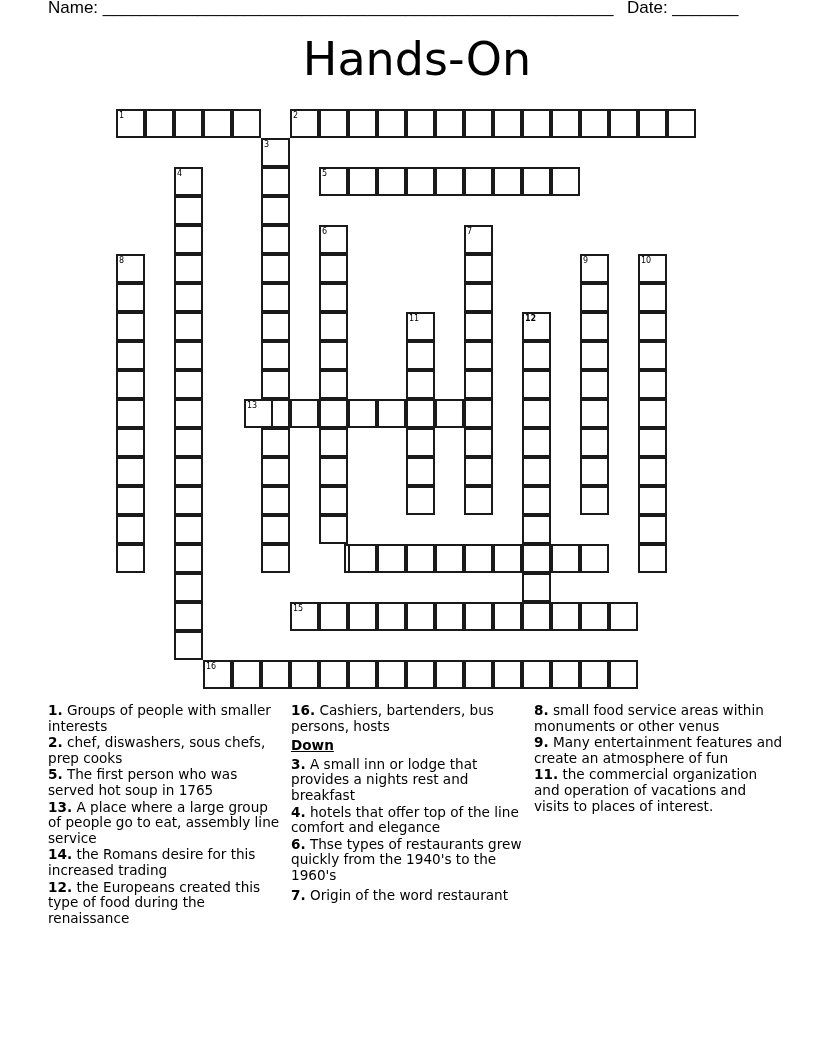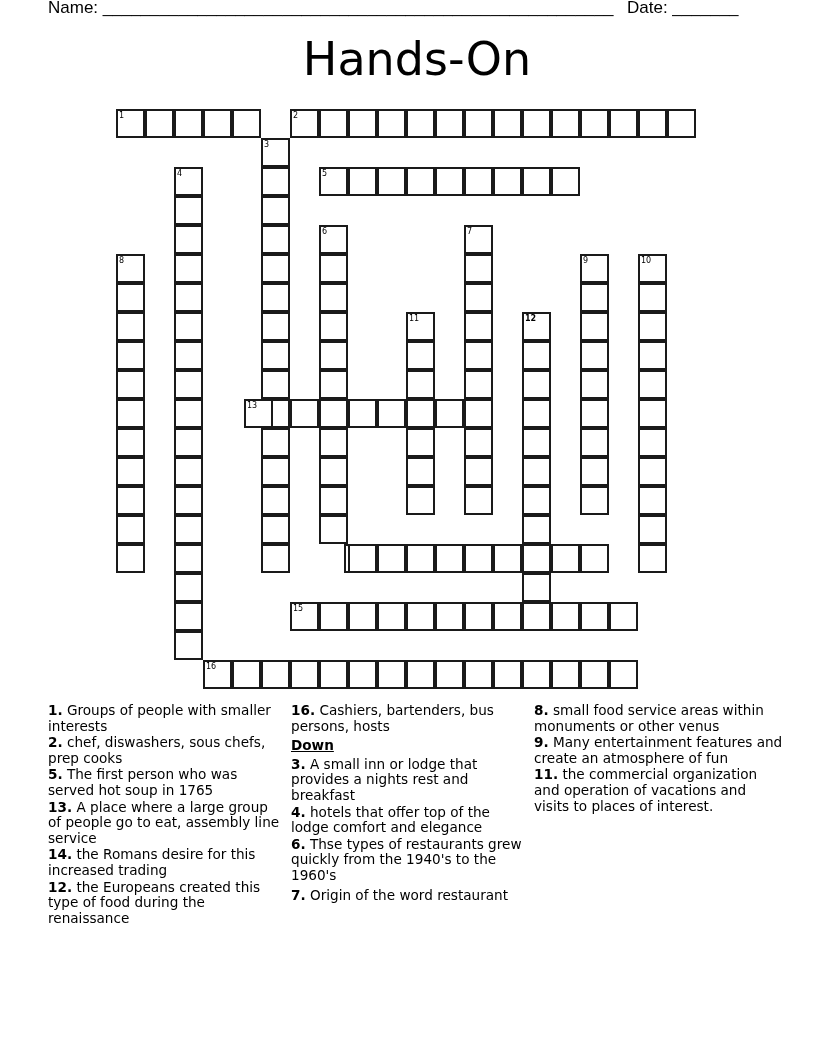--- a/index.html
+++ b/index.html
@@ -238,21 +238,21 @@
   <div class="clue"><b>13.</b> <span>A place where a large group of people go to eat, assembly line service</span></div>
   <div class="clue"><b>14.</b> <span>the Romans desire for this increased trading</span></div>
   <div class="clue"><b>12.</b> <span>the Europeans created this type of food during the renaissance</span></div>
 </div>
 
 <div class="col col2">
   <div class="clue"><b>16.</b> <span>Cashiers, bartenders, bus persons, hosts</span></div>
   <div class="gap"></div>
   <span class="sec">Down</span>
   <div class="clue"><b>3.</b> <span>A small inn or lodge that provides a nights rest and breakfast</span></div>
-  <div class="clue"><b>4.</b> <span>hotels that offer top of the lodge comfort and elegance</span></div>
+  <div class="clue"><b>4.</b> <span>hotels that offer top of the line comfort and elegance</span></div>
   <div class="clue"><b>6.</b> <span>Thse types of restaurants grew quickly from the 1940's to the 1960's</span></div>
   <div class="gap"></div>
   <div class="clue"><b>7.</b> <span>Origin of the word restaurant</span></div>
 </div>
 
 <div class="col col3">
   <div class="clue"><b>8.</b> <span>small food service areas within monuments or other venus</span></div>
   <div class="clue"><b>9.</b> <span>Many entertainment features and create an atmosphere of fun</span></div>
   <div class="clue"><b>11.</b> <span>the commercial organization and operation of vacations and visits to places of interest.</span></div>
 </div>

